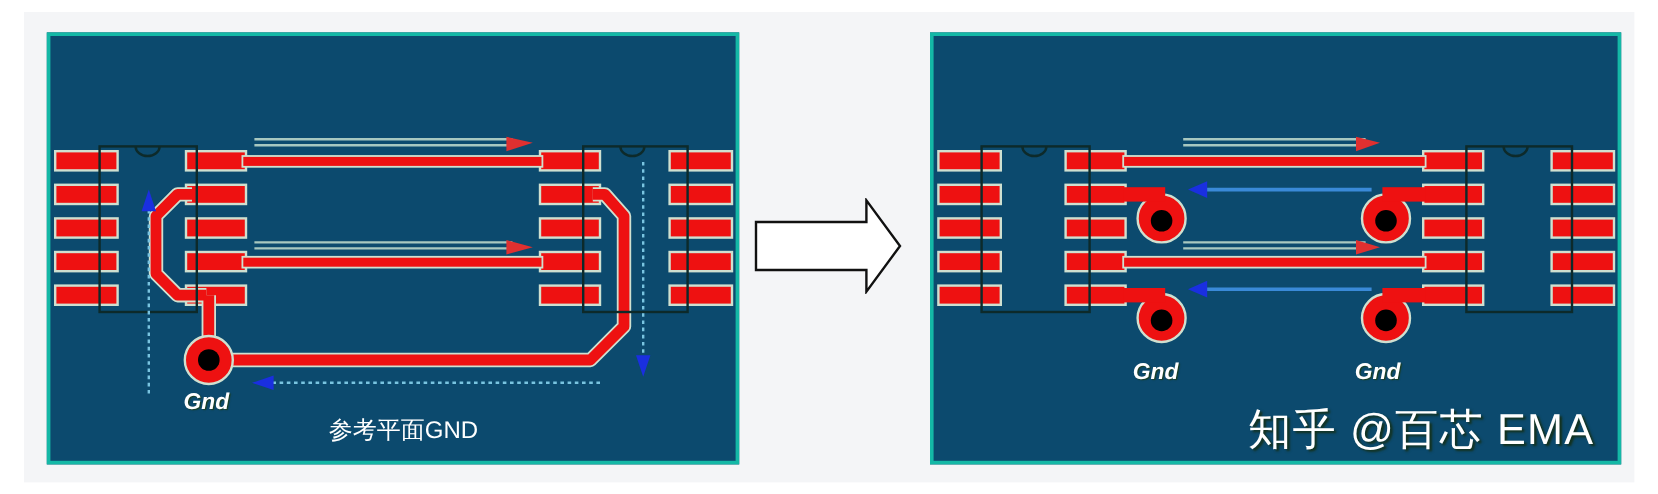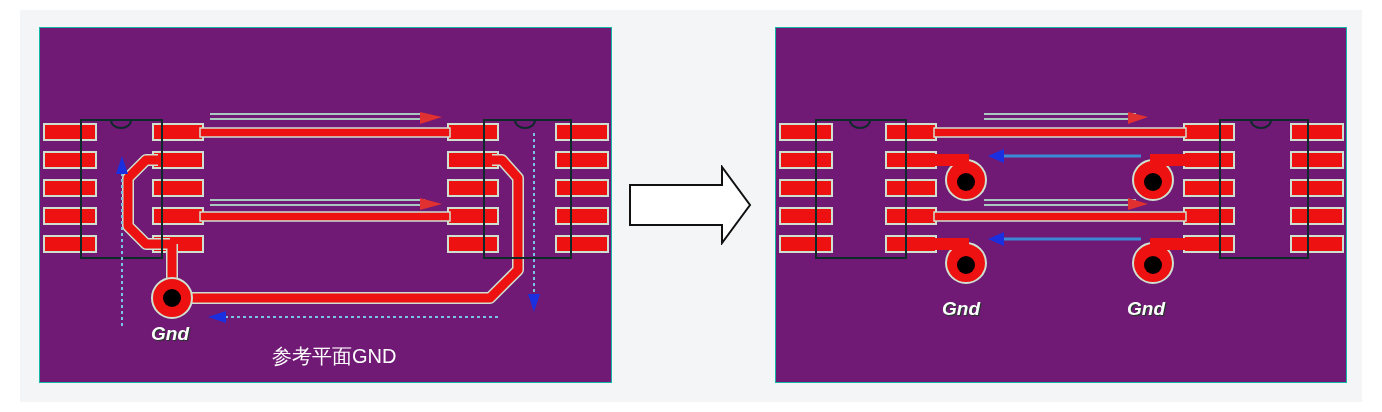--- a/index.html
+++ b/index.html
@@ -1,18 +1,18 @@
 <!DOCTYPE html>
 <html><head>
 <meta charset="utf-8">
 <style>
   html,body{margin:0;padding:0;}
   body{width:1382px;height:412px;background:#ffffff;position:relative;overflow:hidden;font-family:"Liberation Sans",sans-serif;}
   .frame{position:absolute;left:20px;top:10px;width:1342px;height:392px;background:#f4f5f7;}
-  .board{position:absolute;background:#701a75;border:1px solid #14b8a6;}
+  .board{position:absolute;background:#0c4a6e;border:3px solid #14b8a6;}
   #boardL{left:39px;top:27px;width:571px;height:354px;}
   #boardR{left:775px;top:27px;width:570px;height:354px;}
   svg{position:absolute;left:0;top:0;}
   .lbl{position:absolute;color:#fff;font-weight:bold;font-style:italic;font-size:19px;text-shadow:1px 1px 1px #1a3d20;}
   .cn{position:absolute;color:#fff;font-size:20px;}
   .wm{position:absolute;color:#fff;font-size:36px;text-shadow:2px 2px 2px #143018;letter-spacing:1px;}
   .arrow-box{position:absolute;left:628px;top:165px;width:126px;height:80px;}
 </style>
 </head>
 <body>
@@ -163,13 +163,14 @@
     <polygon points="352,170 372,176 352,182" fill="#e03030"></polygon>
     <g stroke="#3a8ad8" stroke-width="3">
       <line x1="225" y1="128" x2="365" y2="128"></line>
       <line x1="225" y1="211" x2="365" y2="211"></line>
     </g>
     <polygon points="228,121 212,128 228,135" fill="#1a2fe0"></polygon>
     <polygon points="228,204 212,211 228,218" fill="#1a2fe0"></polygon>
   </svg>
   <div class="lbl" style="left:166px;top:270px;">Gnd</div>
   <div class="lbl" style="left:351px;top:270px;">Gnd</div>
+  <div class="wm" style="left:262px;top:304px;">知乎 @百芯 EMA</div>
 </div>
 
 </body></html>

